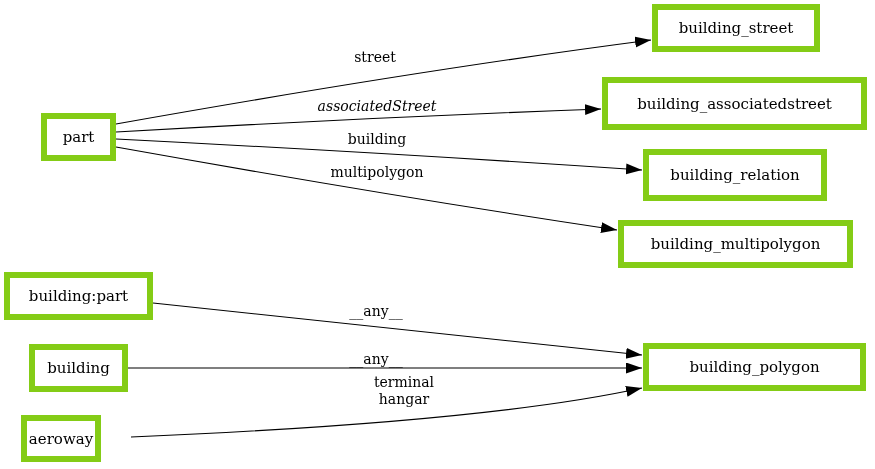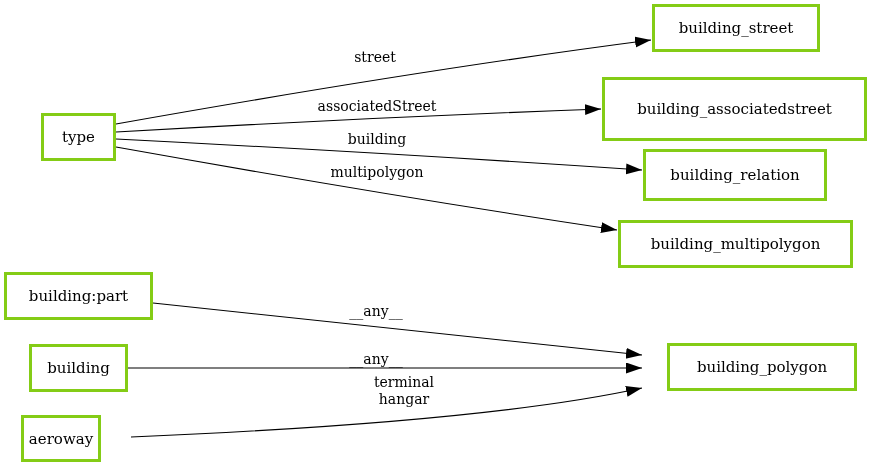--- a/index.html
+++ b/index.html
@@ -19,21 +19,21 @@
   #edges {
     position: absolute;
     left: 0;
     top: 0;
     width: 875px;
     height: 469px;
   }
   .node {
     position: absolute;
     box-sizing: border-box;
-    border: 3px solid #84cc16;
+    border: 6px solid #84cc16;
     background: #ffffff;
     display: flex;
     align-items: center;
     justify-content: center;
     font-size: 15px;
     white-space: nowrap;
   }
   .edge-label {
     position: absolute;
     transform: translate(-50%, -50%);
@@ -62,32 +62,32 @@
     </defs>
     <path class="edge-path" d="M116,124 Q420,70 651,40" marker-end="url(#arrow)"></path>
     <path class="edge-path" d="M116,132 Q360,118 601,109" marker-end="url(#arrow)"></path>
     <path class="edge-path" d="M116,139 Q390,153 642,170" marker-end="url(#arrow)"></path>
     <path class="edge-path" d="M116,147 Q390,196 617,230" marker-end="url(#arrow)"></path>
     <path class="edge-path" d="M153,303 Q420,332 642,355" marker-end="url(#arrow)"></path>
     <path class="edge-path" d="M128,368 L642,368" marker-end="url(#arrow)"></path>
     <path class="edge-path" d="M131,437 Q487,422 642,388" marker-end="url(#arrow)"></path>
   </svg>
 
-  <div class="node" style="left:41px;  top:113px; width:75px;  height:48px;">type</div>
+  <div class="node" style="left:41px;  top:113px; width:75px;  height:48px;">part</div>
   <div class="node" style="left:652px; top:4px;   width:168px; height:48px;">building_street</div>
-  <div class="node" style="left:602px; top:77px;  width:265px; height:64px;">building_associatedstreet</div>
+  <div class="node" style="left:602px; top:77px;  width:265px; height:53px;">building_associatedstreet</div>
   <div class="node" style="left:643px; top:149px; width:184px; height:52px;">building_relation</div>
   <div class="node" style="left:618px; top:220px; width:235px; height:48px;">building_multipolygon</div>
   <div class="node" style="left:4px;   top:272px; width:149px; height:48px;">building:part</div>
   <div class="node" style="left:29px;  top:344px; width:99px;  height:48px;">building</div>
   <div class="node" style="left:21px;  top:415px; width:80px; height:47px;">aeroway</div>
-  <div class="node" style="left:643px; top:343px; width:190px; height:48px;margin-left:24px;">building_polygon</div>
+  <div class="node" style="left:643px; top:343px; width:223px; height:48px;">building_polygon</div>
 
   <div class="edge-label" style="left:375px; top:57px;">street</div>
-  <div class="edge-label" style="left:377px; top:106px;">associatedStreet</div>
+  <div class="edge-label" style="left:377px; top:106px;font-style:italic;">associatedStreet</div>
   <div class="edge-label" style="left:377px; top:139px;">building</div>
   <div class="edge-label" style="left:377px; top:172px;">multipolygon</div>
   <div class="edge-label" style="left:376px; top:311px;">__any__</div>
   <div class="edge-label" style="left:376px; top:359px;">__any__</div>
   <div class="edge-label" style="left:376px; top:391px;margin-left:28px;">terminal
 hangar</div>
 
 </div>
 
 </body></html>

